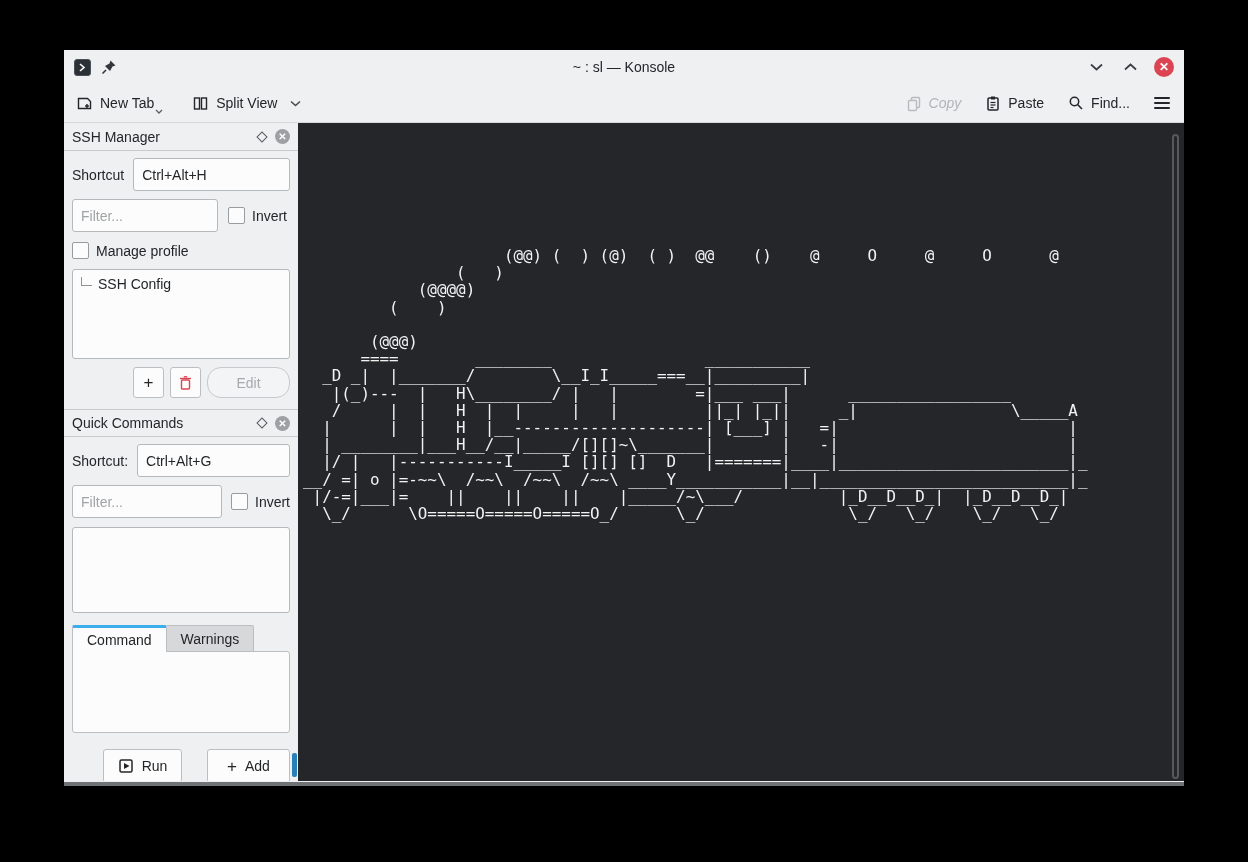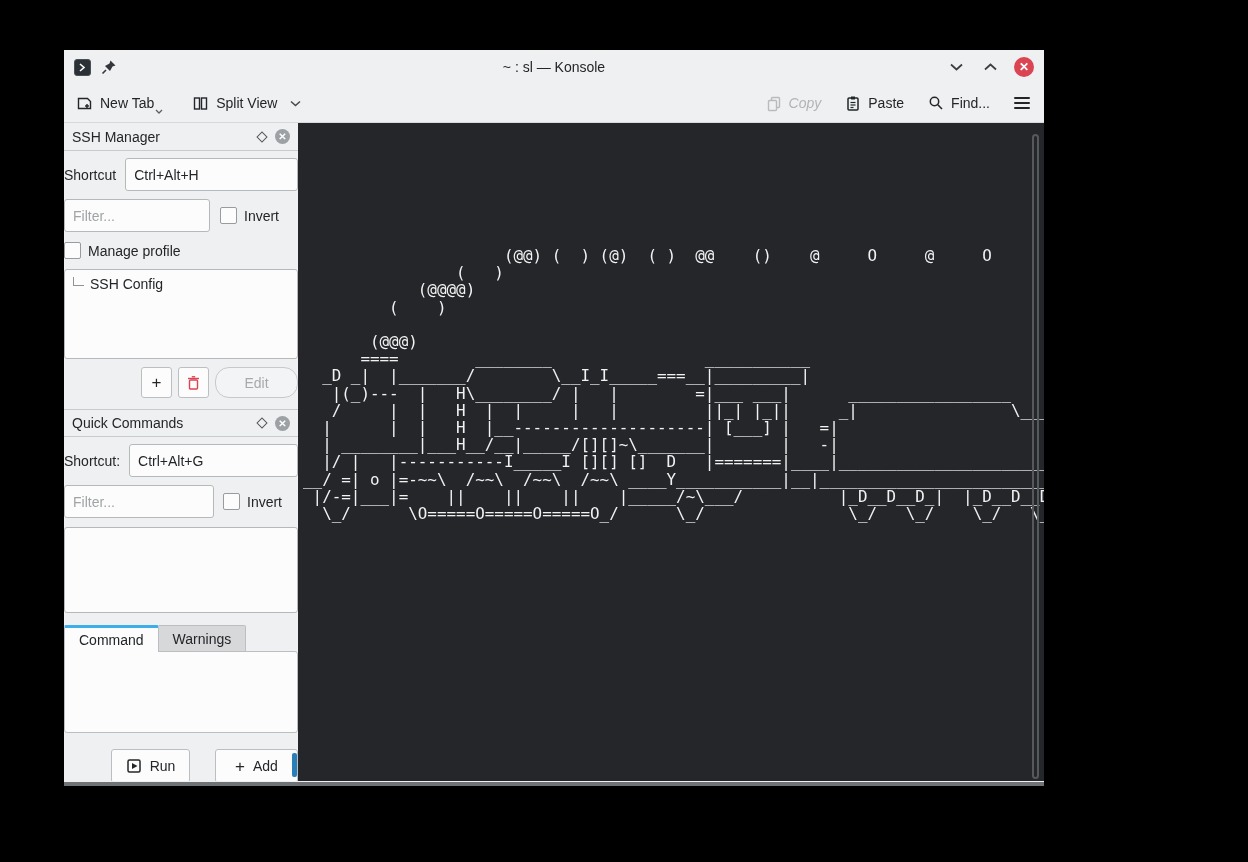--- a/index.html
+++ b/index.html
@@ -1,18 +1,18 @@
 <!DOCTYPE html>
 <html><head>
 <meta charset="utf-8">
 <style>
   * { margin:0; padding:0; box-sizing:border-box; }
   html,body { width:1248px; height:862px; background:#000; overflow:hidden;
               font-family:"Liberation Sans", sans-serif; }
-  .window { position:absolute; left:64px; top:50px; width:980px; height:736px;
+  .window { position:absolute; left:64px; top:50px; width:1120px; height:736px;
             background:#eff0f1; border-bottom:4px solid #6f7376; }
 
   
   .titlebar { height:34px; display:flex; align-items:center; position:relative;
               padding:0 10px; background:#eff0f1; }
   .titlebar .title { position:absolute; left:0; right:0; text-align:center;
                      font-size:14px; color:#232629; }
   .tb-left { display:flex; align-items:center; gap:10px; z-index:2; }
   .appicon { width:17px; height:17px; background:#2b3036; border:1px solid #4a5056;
              border-radius:3px; color:#fff; display:flex; align-items:center;
@@ -39,21 +39,21 @@
   .content { display:flex; height:658px; }
   .sidebar { width:234px; background:#eff0f1; position:relative; flex:none;
              overflow:hidden; }
   .panel-header { height:28px; display:flex; align-items:center; padding:0 8px;
                   border-bottom:1px solid #c9cccd; font-size:14px; color:#232629; }
   .panel-header .ph-icons { margin-left:auto; display:flex; align-items:center; gap:9px; }
   .diamond { width:8px; height:8px; border:1px solid #565b5e; transform:rotate(45deg); }
   .ph-close { width:15px; height:15px; border-radius:50%; background:#9da1a4; color:#fcfcfc;
               font-size:10px; font-weight:bold; display:flex; align-items:center;
               justify-content:center; }
-  .panel-body { padding:7px 0; }
+  .panel-body { padding:7px 8px; }
   .row { display:flex; align-items:center; margin-bottom:8px; }
   .label { font-size:14px; color:#232629; margin-right:9px; white-space:nowrap; }
   input.text { height:33px; border:1px solid #b6b9bb; border-radius:3px; background:#fcfcfc;
                font-family:"Liberation Sans",sans-serif; font-size:14px; color:#232629;
                padding:0 8px; outline:none; width:100%; }
   input.text::placeholder { color:#a0a4a7; }
   .filter-input { width:146px !important; flex:none; }
   .checkbox { width:17px; height:17px; background:#fcfcfc; border:1px solid #989c9e;
               border-radius:2px; flex:none; }
   .chk-label { font-size:14px; color:#232629; margin-left:7px; }

